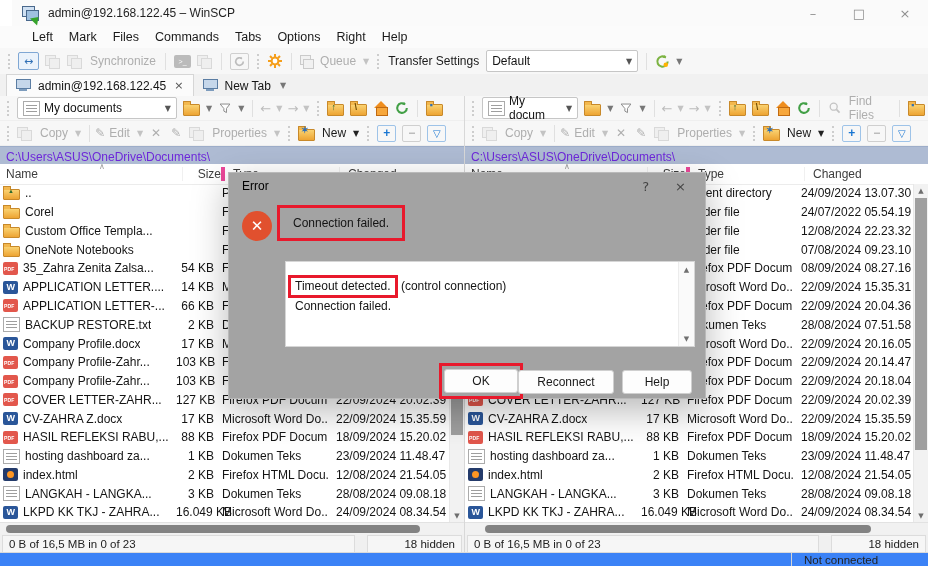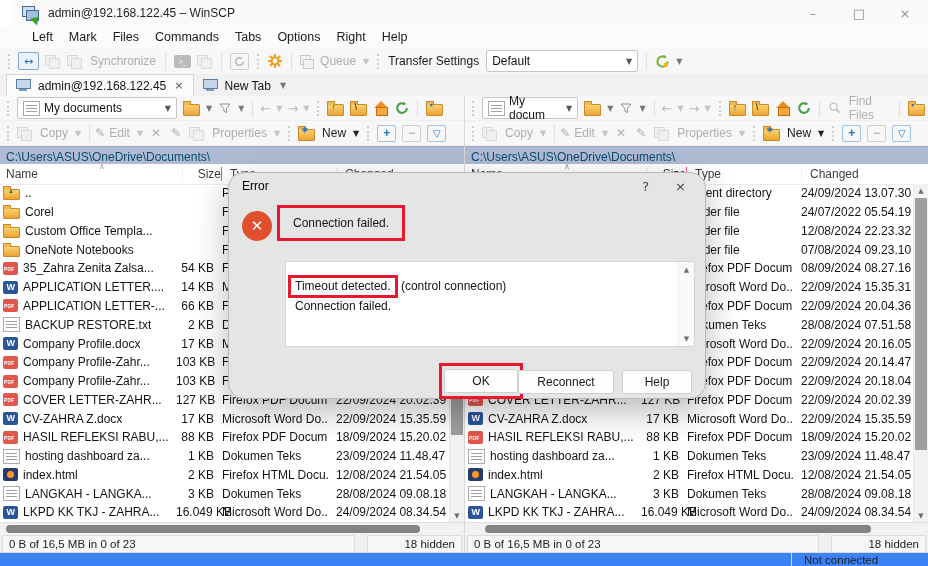--- a/index.html
+++ b/index.html
@@ -64,31 +64,31 @@
   .tab{height:21px;display:flex;align-items:center;gap:6px;padding:0 9px;font-size:12px;}
   .tab.active{background:#fbfbfb;border:1px solid #d6d6d6;border-bottom:none;}
   .tab-close{color:#555;font-size:11px;margin-left:2px;font-family:"DejaVu Sans",sans-serif;}
   .mon{width:16px;height:13px;position:relative;flex:none;}
   .mon::before{content:"";position:absolute;left:0;top:0;width:13px;height:8px;background:#c6d7ea;border:1px solid #5b7da3;}
   .mon::after{content:"";position:absolute;left:3px;top:10px;width:8px;height:2px;background:#7d9cbd;}
   
   .panel{position:absolute;top:96px;width:464px;height:456px;background:#fff;}
   .panel.left{left:0;} .panel.right{left:464px;border-left:1px solid #d8d8d8;width:463px;}
   .ptool{height:24px;display:flex;align-items:center;background:#f7f7f7;border-bottom:1px solid #efefef;padding-left:2px;}
-  .pathbar{height:19px;background:#aebbd3;border-top:1px solid #9dadc9;color:#0c4a6e;display:flex;
+  .pathbar{height:19px;background:#aebbd3;border-top:1px solid #9dadc9;color:#6d28d9;display:flex;
            align-items:center;padding-left:6px;}
   .flist{position:absolute;left:0;right:0;top:68px;height:358px;background:#fff;overflow:hidden;}
   .hdr{height:20px;display:flex;align-items:center;color:#3d3d3d;border-bottom:1px solid #ececec;position:relative;}
   .hdr .sort{position:absolute;left:99px;top:-2px;font-size:8px;color:#9a9a9a;font-family:"DejaVu Sans",sans-serif;}
   .c-name{width:176px;display:flex;align-items:center;overflow:hidden;white-space:nowrap;flex:none;}
   .c-size{width:38px;text-align:right;flex:none;white-space:nowrap;}
   .c-type{width:106px;padding-left:8px;overflow:hidden;white-space:nowrap;flex:none;}
   .c-changed{flex:1;padding-left:8px;white-space:nowrap;overflow:hidden;}
   .hdr .c-name{padding-left:6px;border-right:1px solid #f0f0f0;}
-  .hdr .c-size{border-right:1px solid #ec4899;}
+  .hdr .c-size{border-right:4px solid #ec4899;}
   .hdr .c-type{border-right:1px solid #f0f0f0;}
   .rows{position:absolute;left:0;right:14px;top:20px;bottom:0;}
   .row{height:18.78px;display:flex;align-items:center;}
   .fname{overflow:hidden;white-space:nowrap;}
   
   .fi{width:15px;height:13px;margin:0 5px 0 3px;position:relative;display:inline-block;flex:none;}
   .fi-folder,.fi-parent{height:9px;margin-top:3px;background:linear-gradient(#fad271,#eda433);border:1px solid #c8892a;border-radius:1px;}
   .fi-folder::before,.fi-parent::before{content:"";position:absolute;left:-1px;top:-4px;width:6px;height:3px;
         background:#f3b84e;border:1px solid #c8892a;border-bottom:none;}
   .fi-parent::after{content:"▲";position:absolute;left:4px;top:-2px;font-size:6px;color:#2e6b2e;}
@@ -113,22 +113,22 @@
   .pstatus{position:absolute;left:0;right:0;top:438px;height:18px;background:#f0f0f0;display:flex;gap:12px;padding:1px 2px;}
   .cell{border:1px solid #dcdcdc;background:#f6f6f6;display:flex;align-items:center;padding:0 6px;
         font-size:11.5px;color:#222;}
   .cell.grow{flex:1;} .cell.right{justify-content:flex-end;width:62px;padding-left:25px;}
   
   .mainstatus{position:absolute;left:0;top:552px;right:0;height:14px;background:#3b82f6;border-top:1px solid #dadada;
               display:flex;justify-content:flex-end;}
   .ms-cell{border-left:1px solid #d4d4d4;min-width:112px;padding:0 12px;display:flex;align-items:center;
            font-size:11.5px;color:#222;}
   
-  .dialog{position:absolute;left:228px;top:172px;width:476px;height:225px;background:#e5e5e5;
-          border:1px solid #b9b9b9;border-radius:16px;box-shadow:0 12px 34px rgba(0,0,0,.28);z-index:10;}
+  .dialog{position:absolute;left:228px;top:172px;width:476px;height:225px;background:#a3a3a3;
+          border:1px solid #b9b9b9;border-radius:0;box-shadow:0 12px 34px rgba(0,0,0,.28);z-index:10;}
   .dtitle{height:26px;display:flex;align-items:center;padding:0 13px;font-size:12px;color:#000;}
   .dctl{margin-left:auto;display:flex;gap:26px;color:#454545;font-size:13px;font-family:"DejaVu Sans",sans-serif;padding-right:6px;}
   .err-circle{position:absolute;left:13px;top:38px;width:30px;height:30px;border-radius:50%;
               display:flex;align-items:center;justify-content:center;color:#fff;font-weight:bold;font-size:15px;
               font-family:"DejaVu Sans",sans-serif;}
   .headline-wrap{position:absolute;left:48px;top:32px;padding:8px 13px;border:3px solid;}
   .msgbox{position:absolute;left:56px;top:88px;width:408px;height:84px;background:#fff;border:1px solid #d6d6d6;}
   .msgtext{padding:3px 9px;line-height:17px;margin-top:13px;}
   .hl{display:inline-block;border:3px solid;padding:0 4px;margin:-3px 0 0 -7px;}
   .msg-scroll{position:absolute;right:0;top:0;bottom:0;width:15px;background:#fafafa;border-left:1px solid #ececec;}

